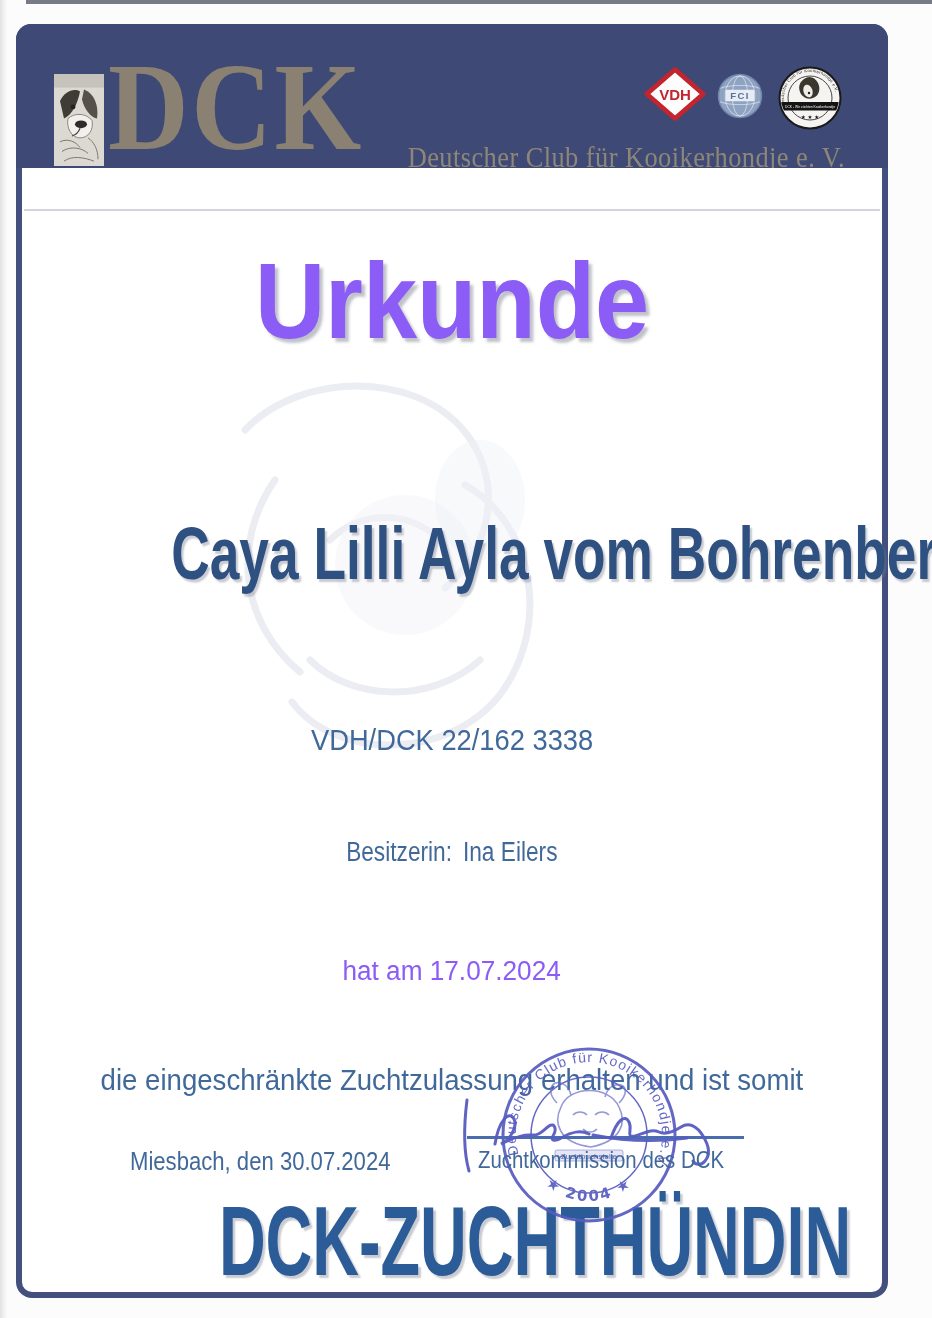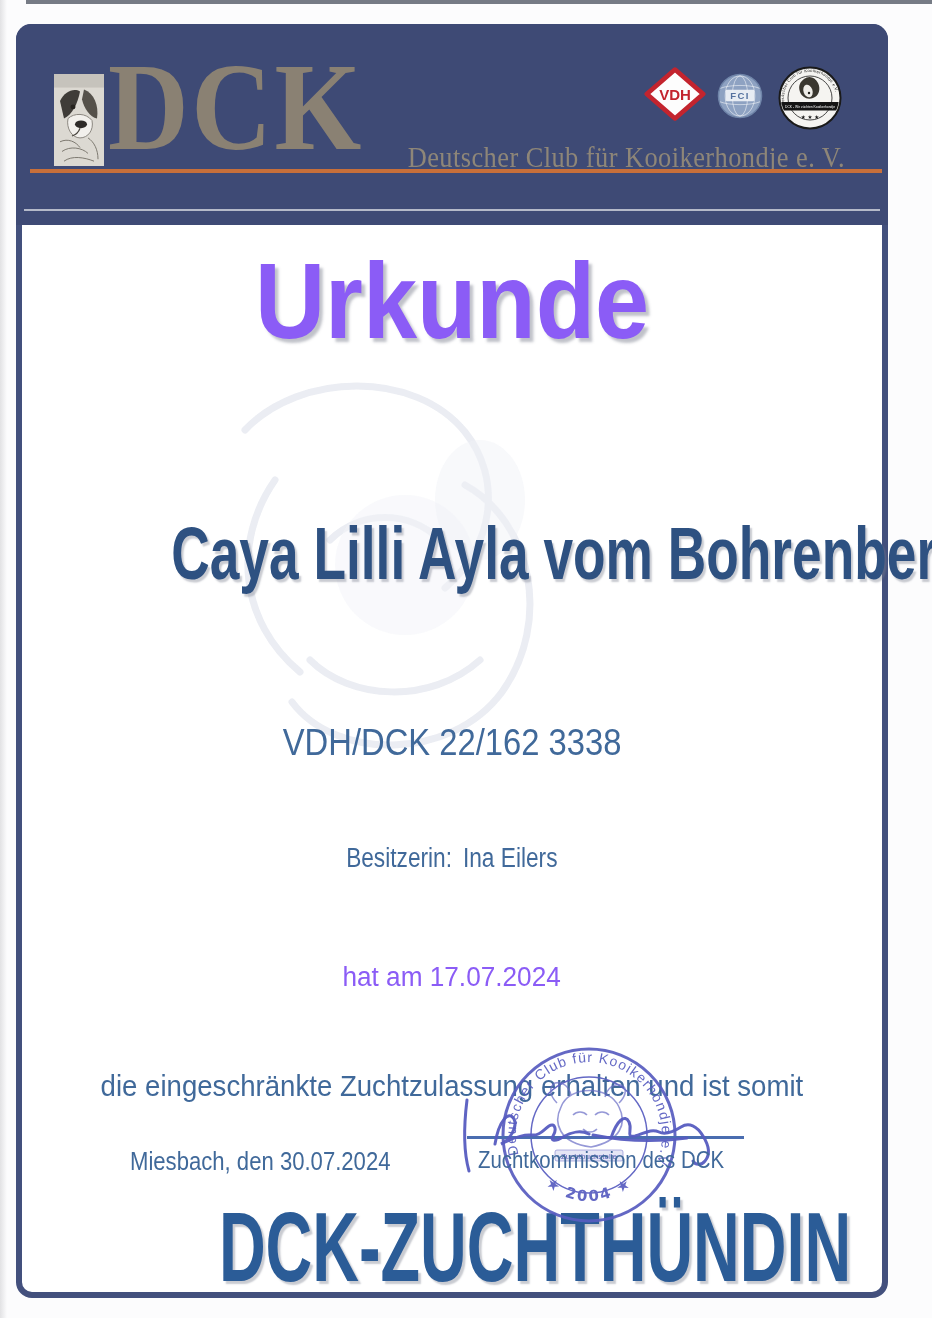--- a/index.html
+++ b/index.html
@@ -7,21 +7,21 @@
          font-family:"Liberation Sans",sans-serif;}
   
   .top-artifact{position:absolute;left:26px;top:0;width:906px;height:4px;background:#767b85;}
   .left-shade{position:absolute;left:0;top:0;width:7px;height:1318px;
               background:linear-gradient(to right,#e2e2e4,rgba(255,255,255,0));}
   .scan-speck{position:absolute;left:694px;top:243px;width:8px;height:7px;
               border-bottom:2px solid #b9bcc4;transform:rotate(-18deg);}
   
   .frame{position:absolute;left:16px;top:24px;width:872px;height:1274px;
          border:6px solid #43507d;border-radius:16px;background:#ffffff;box-sizing:border-box;}
-  .band{position:absolute;left:16px;top:24px;width:872px;height:201px;background:#3e4a75;
+  .band{position:absolute;left:16px;top:24px;width:872px;height:144px;background:#3e4a75;
         border-radius:15px 15px 0 0;overflow:hidden;}
   .band-underline{position:absolute;left:24px;top:209px;width:856px;height:2px;background:#c9cdd8;opacity:.85;}
   .accent-line{position:absolute;left:14px;top:145px;width:852px;height:4px;background:#c76f3a;}
   .dck-abbr{position:absolute;left:92px;top:22px;font-family:"Liberation Serif",serif;
             font-weight:bold;font-size:124px;line-height:1;color:#8a8173;letter-spacing:3px;
             transform:scaleX(.9);transform-origin:left center;white-space:nowrap;}
   .club-name{position:absolute;right:43px;top:118px;font-family:"Liberation Serif",serif;
              font-size:30px;line-height:1;color:#8e8678;white-space:nowrap;
              transform:scaleX(.88);transform-origin:right center;letter-spacing:.5px;}
   .dog-art{position:absolute;left:38px;top:50px;width:50px;height:92px;}
@@ -30,21 +30,21 @@
   .logo-badge{position:absolute;left:762px;top:42px;width:64px;height:64px;}
   
   .line{position:absolute;left:16px;width:872px;text-align:center;line-height:1;}
   .line>span{display:inline-block;white-space:nowrap;transform-origin:center;}
   .title{top:247px;font-size:108px;font-weight:bold;color:#8b5cf6;
          text-shadow:4px 4px 3px rgba(115,120,135,.45);}
   .title>span{transform:scaleX(.9);}
   .dogname{top:409px;font-size:74px;font-weight:bold;color:#2e5181;
            text-shadow:3px 3px 2px rgba(120,125,140,.4);}
   .dogname>span{transform:scaleX(.72);}
-  .reg{top:543px;font-size:36px;color:#40699a;}
+  .reg{top:543px;font-size:30px;color:#40699a;}
   .reg>span{transform:scaleX(.91);}
   .owner{top:627px;font-size:27px;color:#40699a;}
   .owner>span{transform:scaleX(.84);}
   .owner .owner-name{margin-left:13px;display:inline;}
   .dateline{top:719px;font-size:27px;color:#8b5cf6;}
   .dateline>span{transform:scaleX(.97);}
   .statement{top:799px;font-size:30px;color:#40699a;}
   .statement>span{transform:scaleX(.92);}
   .award{top:896px;font-size:98px;font-weight:bold;color:#2b5c97;
          text-shadow:4px 3px 2px rgba(120,125,140,.4);margin-left:40px;}

